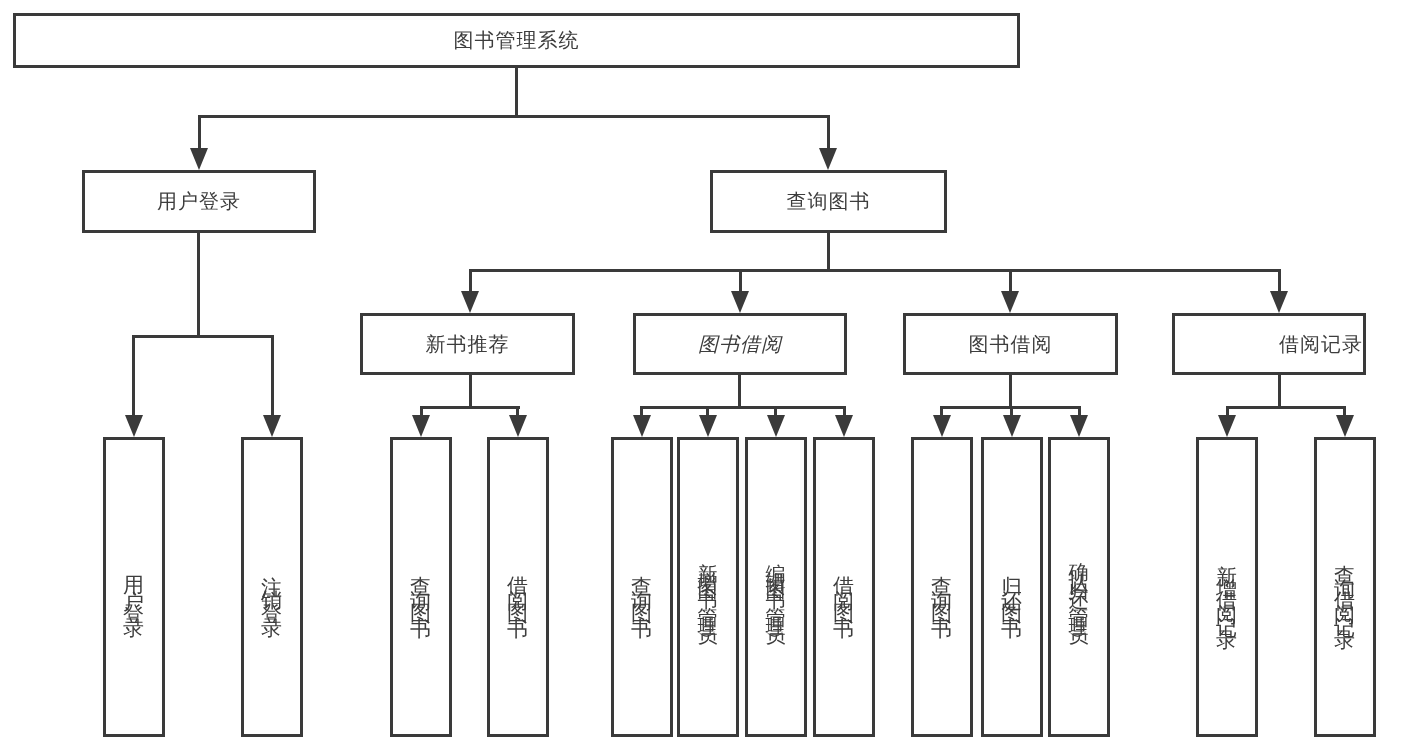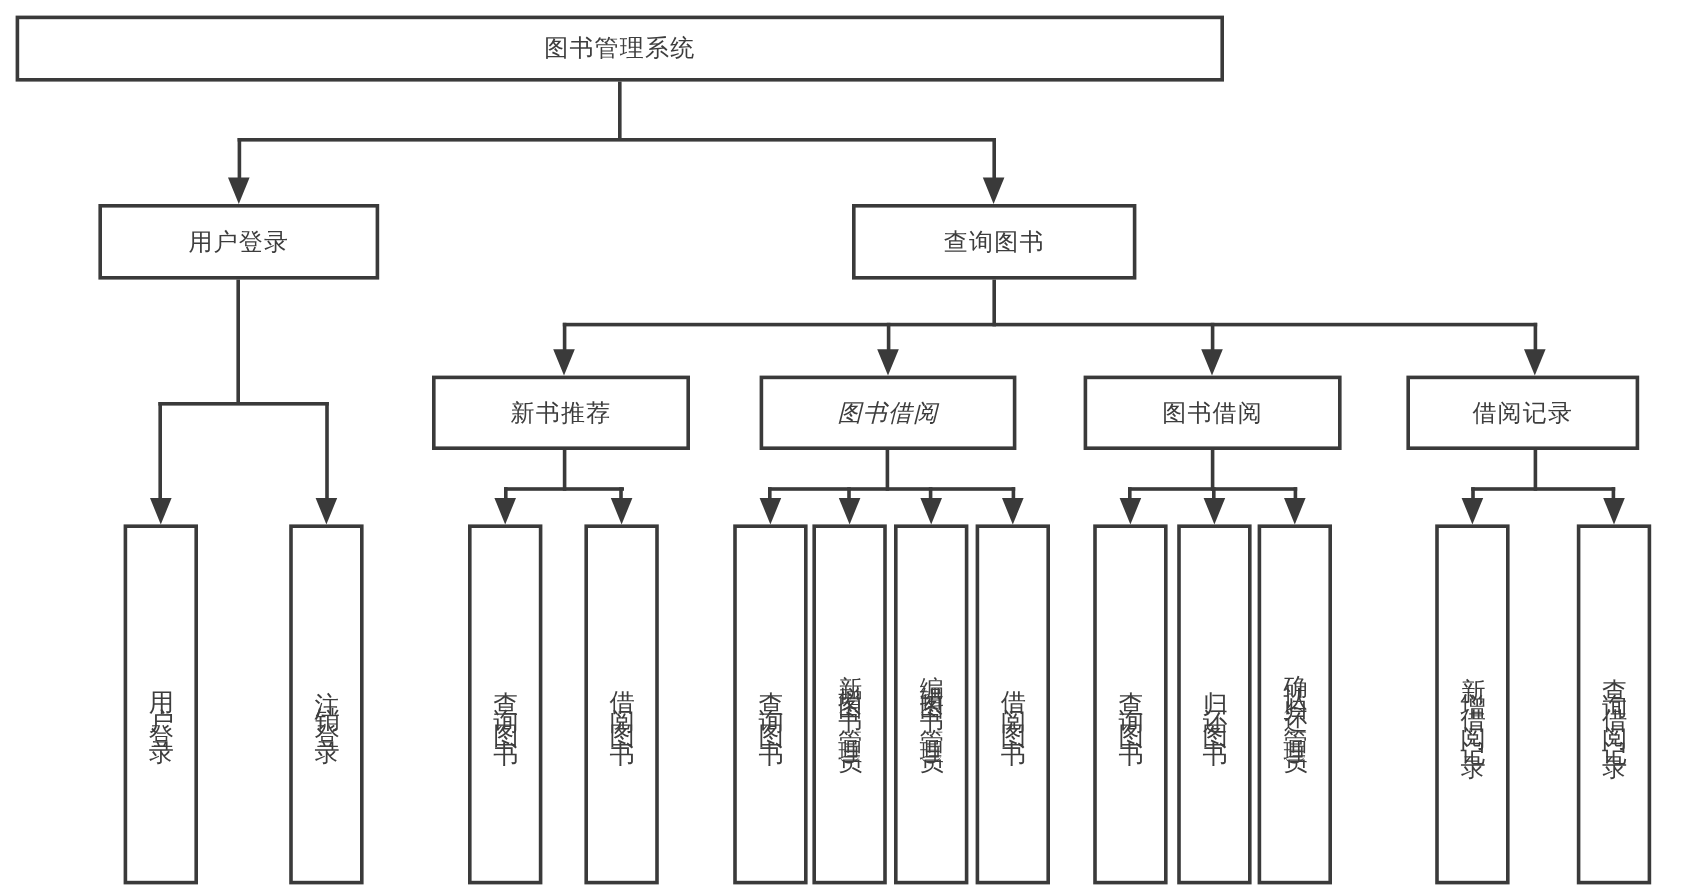--- a/index.html
+++ b/index.html
@@ -81,21 +81,21 @@
   </div>
 
   <div class="box h" style="left:633px; top:313px; width:214px; height:62px;font-style:italic;">
     <span class="label">图书借阅</span>
   </div>
 
   <div class="box h" style="left:903px; top:313px; width:215px; height:62px;">
     <span class="label">图书借阅</span>
   </div>
 
-  <div class="box h" style="left:1172px; top:313px; width:194px; height:62px;">
+  <div class="box h" style="left:1172px; top:313px; width:194px; height:62px;justify-content:flex-end;">
     <span class="label">借阅记录</span>
   </div>
 
   <div class="box v" style="left:103px; top:437px; width:62px; height:300px;">
     <span class="label">用户登录</span>
   </div>
 
   <div class="box v" style="left:241px; top:437px; width:62px; height:300px;">
     <span class="label">注销登录</span>
   </div>

